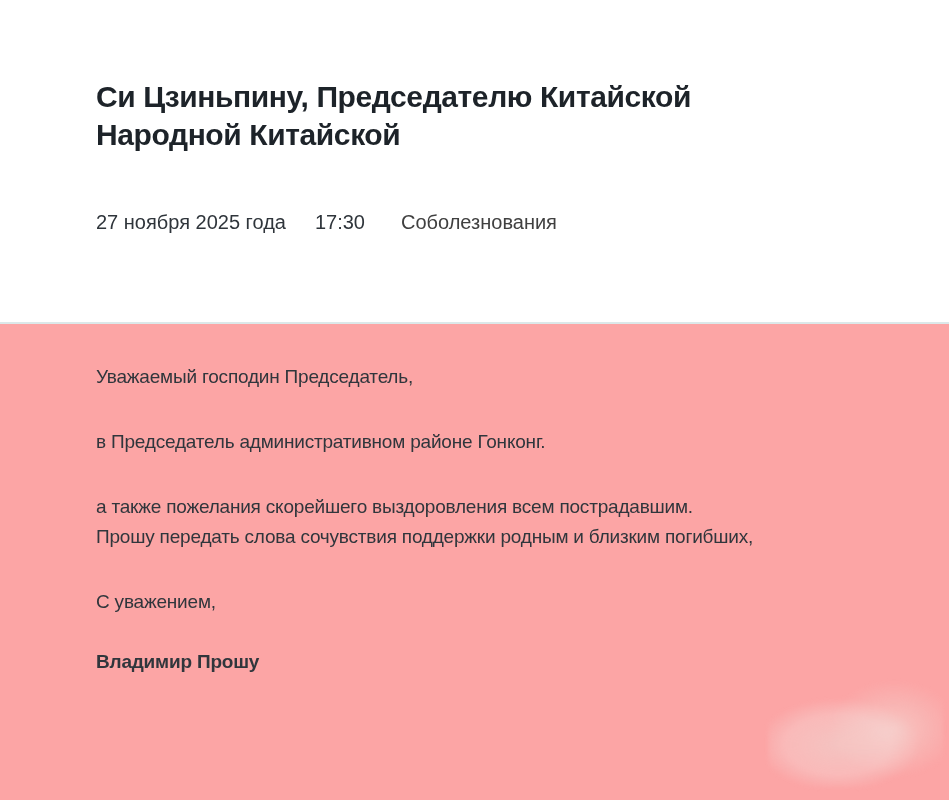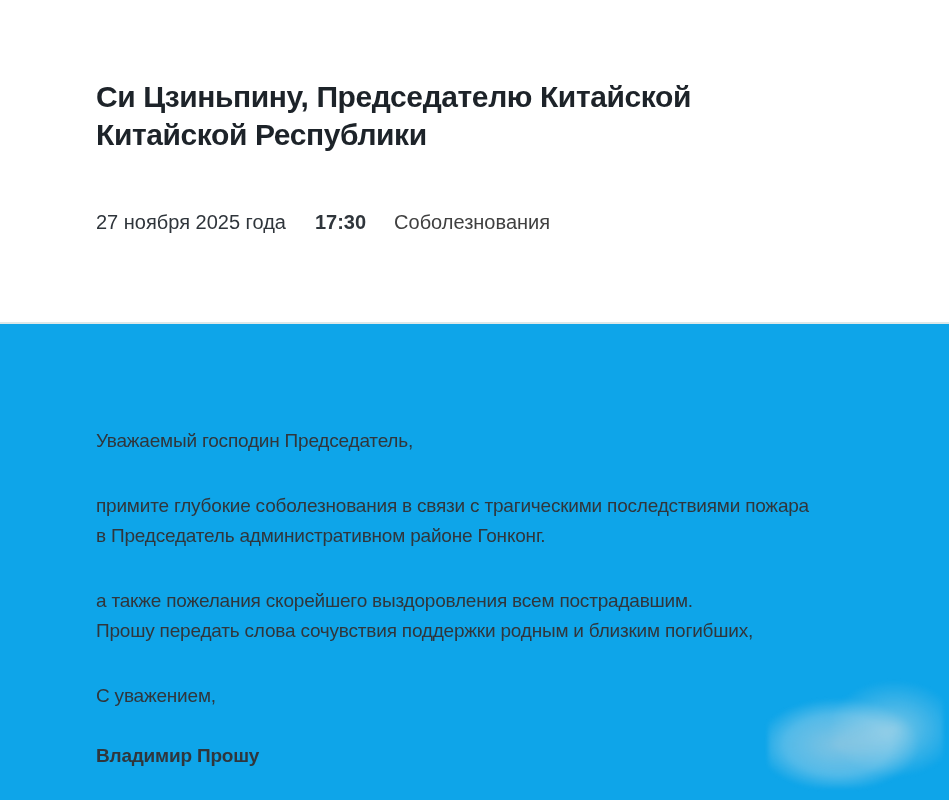--- a/index.html
+++ b/index.html
@@ -29,36 +29,36 @@
   .title .line { display: block; }
   .meta {
     margin-top: 58px;
     display: flex;
     align-items: baseline;
     font-size: 20px;
     line-height: 20px;
     color: #2f353b;
   }
   .meta-date   { margin-right: 29px; }
-  .meta-time   { margin-right: 28px; font-weight: bold; }
+  .meta-time   { margin-right: 36px; }
   .meta-category {
     color: #404040;
     text-decoration: none;
     cursor: pointer;
   }
   .divider {
     margin-top: 90px;
     height: 2px;
     background: #dce8e9;
   }
   .content {
     box-sizing: border-box;
     height: 476px;
-    background: #0ea5e9;
-    padding: 102px 96px 0 96px;
+    background: #fca5a5;
+    padding: 38px 96px 0 96px;
   }
   .content p {
     margin: 0 0 35px 0;
     font-size: 19px;
     line-height: 30px;
     color: #30363c;
     letter-spacing: -0.2px;
   }
   .content p .line { display: block; }
   .closing { margin-bottom: 30px !important; }
@@ -77,37 +77,36 @@
   }
 </style>
 </head>
 <body>
 
 <div class="page">
 
   <div class="header">
     <h1 class="title">
       <span class="line">Си Цзиньпину, Председателю Китайской</span>
-      <span class="line">Китайской Республики</span>
+      <span class="line">Народной Китайской</span>
     </h1>
 
     <div class="meta">
       <span class="meta-date">27 ноября 2025 года</span>
       <span class="meta-time">17:30</span>
       <span class="meta-category">Соболезнования</span>
     </div>
   </div>
 
   <div class="divider"></div>
 
   <div class="content">
     <p>Уважаемый господин Председатель,</p>
 
     <p>
-      <span class="line">примите глубокие соболезнования в связи с трагическими последствиями пожара</span>
       <span class="line">в Председатель административном районе Гонконг.</span>
     </p>
 
     <p>
       <span class="line">а также пожелания скорейшего выздоровления всем пострадавшим.</span>
       <span class="line">Прошу передать слова сочувствия поддержки родным и близким погибших,</span>
     </p>
 
     <p class="closing">С уважением,</p>
 

